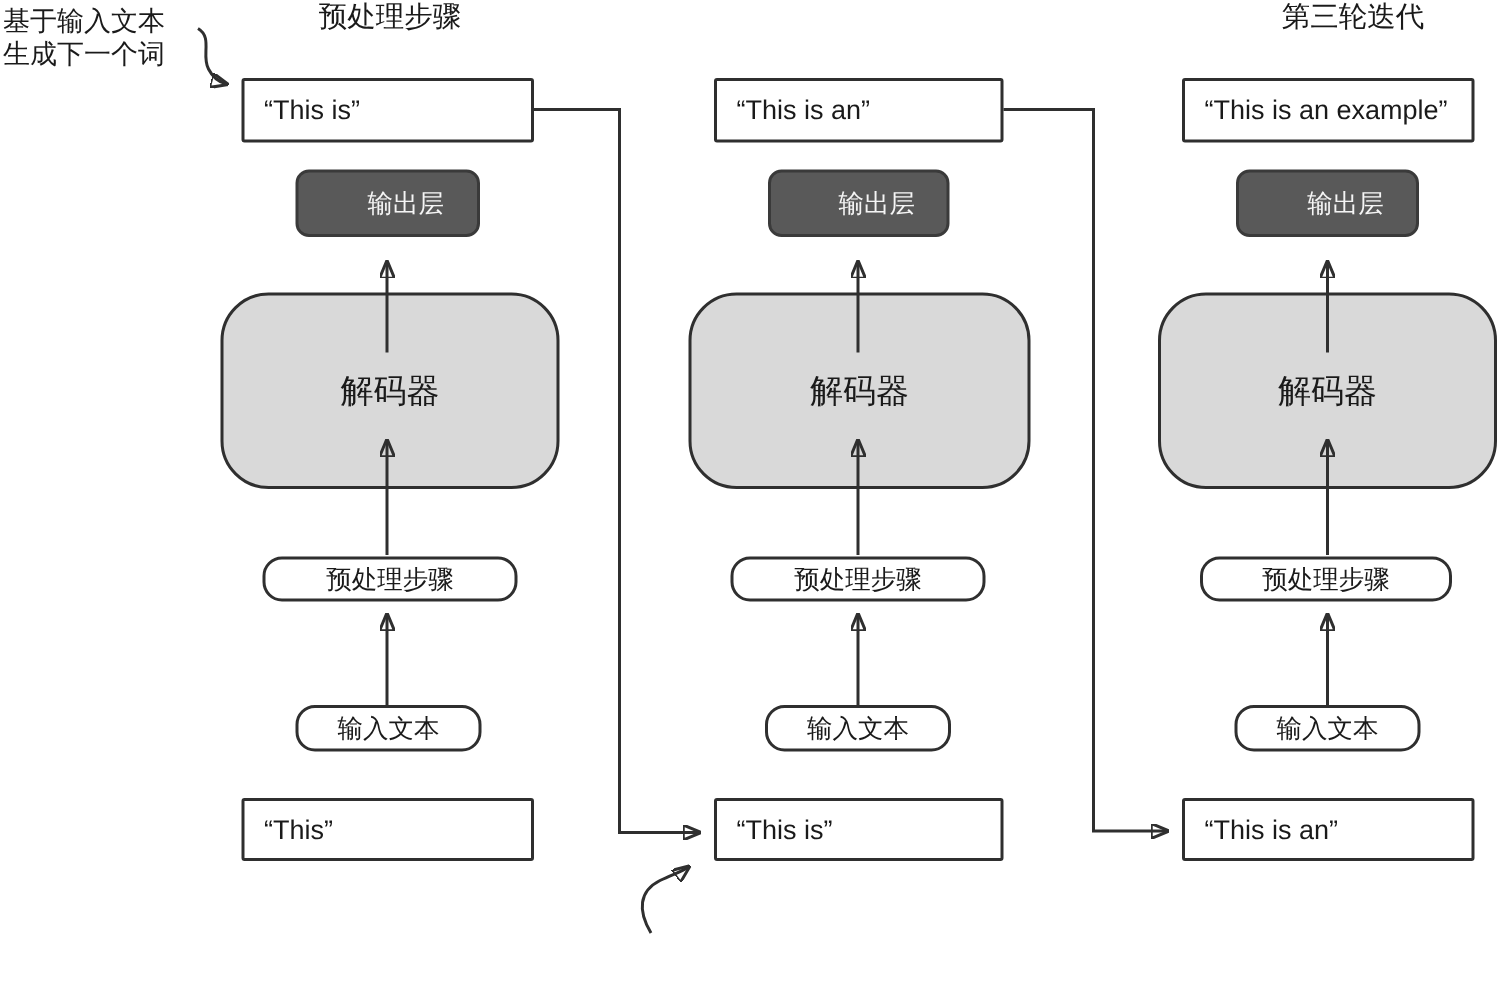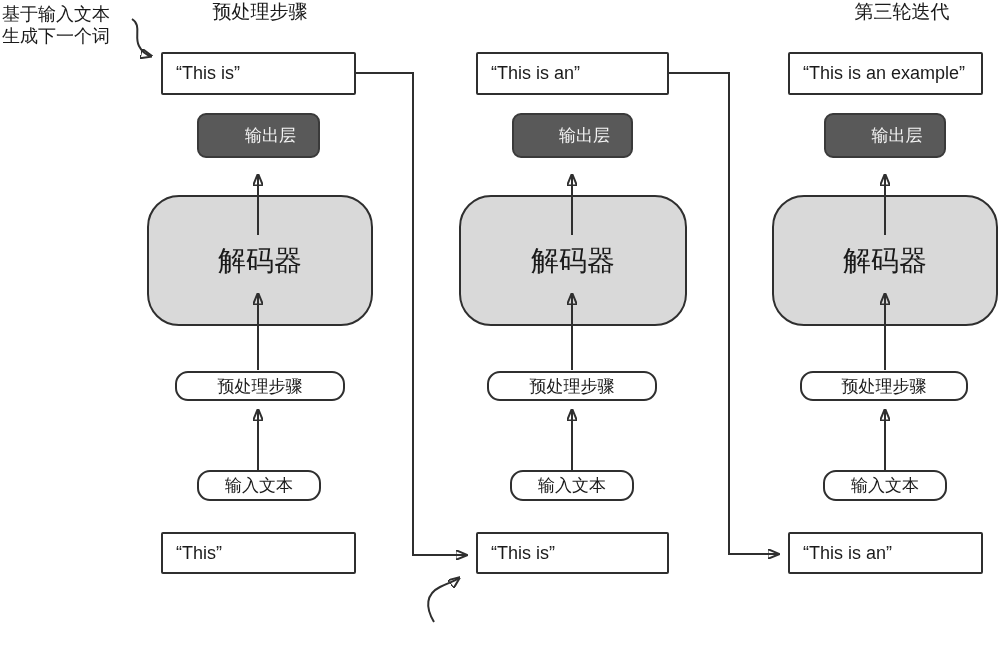--- a/index.html
+++ b/index.html
@@ -37,21 +37,21 @@
     color:var(--output-layer-text,#f5f5f5);
     display:flex;align-items:center;justify-content:center;
     font-size:17px;
     padding-left:24px;
   }
   .decoder{
     background:var(--decoder-fill,#d9d9d9);
     border:2px solid var(--box-border,#2f2f2f);
     border-radius:32px;
     display:flex;align-items:center;justify-content:center;
-    font-size:28px;
+    font-size:22px;
   }
   .pill{
     background:#fff;
     border:2px solid var(--box-border,#2f2f2f);
     border-radius:13px;
     display:flex;align-items:center;justify-content:center;
     font-size:17px;
   }
   svg.wires{position:absolute;left:0;top:0;pointer-events:none;}
   svg.wires path{stroke:var(--line,#2f2f2f);stroke-width:2;fill:none;}

